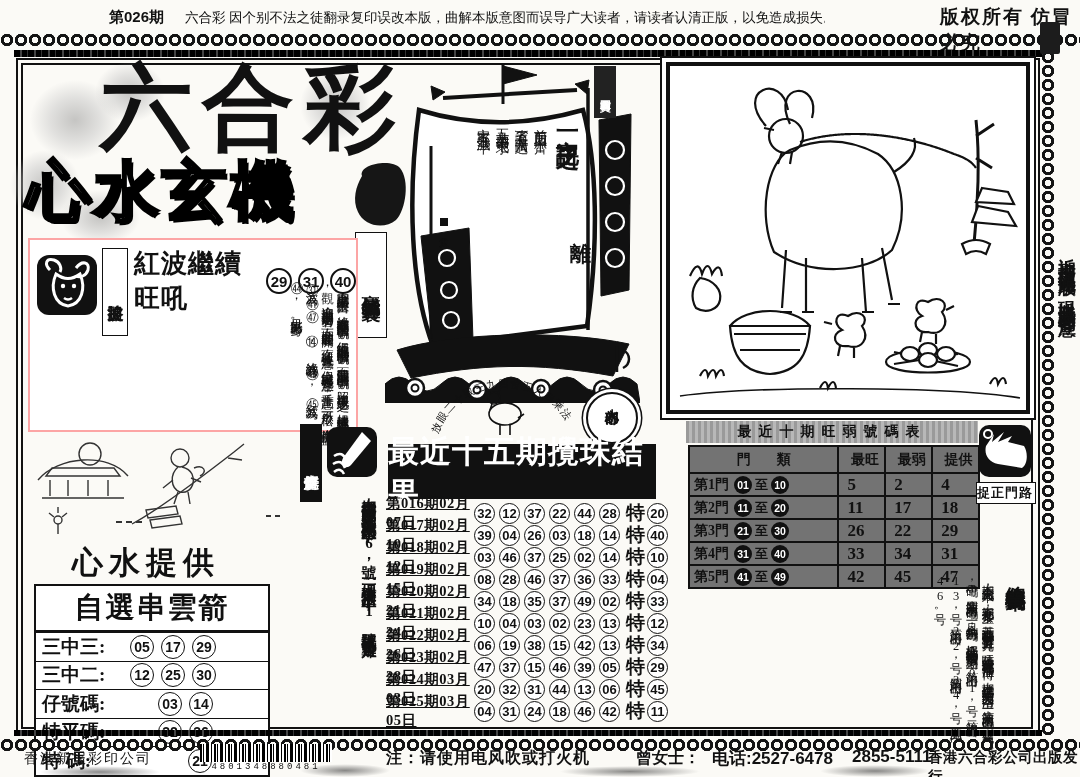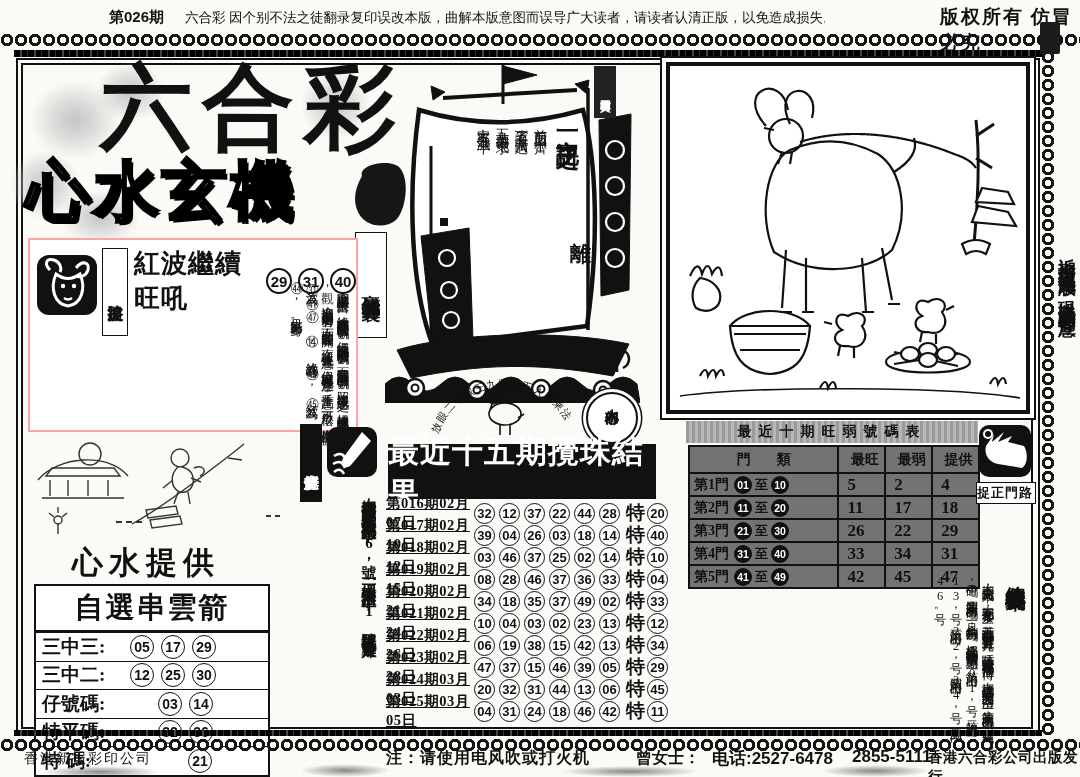--- a/index.html
+++ b/index.html
@@ -456,20 +456,24 @@
     <span class="b serif" style="font-size:13px;letter-spacing:1px;">捉正門路</span>
   </div>
 
   <div class="abs vtext serif b" style="left:1000px;top:570px;height:164px;font-size:20px;line-height:32px;letter-spacing:1px;">總分博小特碼買單</div>
   <div class="abs vtext serif" style="left:690px;top:574px;width:306px;height:156px;font-size:12.5px;line-height:16px;letter-spacing:1px;">本期六合彩无人中，本期彩无其多宝，若无注独中可得到多宝奖五百万元。若唔嫌少的话都可落几注博一博。上期搅珠结果第二门与第五门落空，第一门开出两个号码，第三门开开出三个号码，第四门开出两个号码，且一个为特别号码，根据这几期的走势看预测下期：第一门将出01号，第二门将出13号，第三门将出22号，第四门将出34号，第五门46号。</div>
 
   <div class="abs meshbar" style="left:14px;top:730px;width:1028px;height:6px;"></div>
   <div class="abs chain-h" style="left:0;top:738px;width:1080px;"></div>
 
   <div class="abs serif" style="left:24px;top:750px;font-size:14px;letter-spacing:2px;">香港新报彩印公司</div>
+  <div class="abs" style="left:200px;top:744px;width:132px;">
+    <div class="barcode" style="height:18px;"></div>
+    <div style="font-family:'Liberation Mono','DejaVu Sans Mono',monospace;font-size:9px;letter-spacing:3px;text-align:center;">4801348880481</div>
+  </div>
   <div class="abs serif b" style="left:386px;top:748px;font-size:16px;letter-spacing:1px;">注：请使用电风吹或打火机</div>
   <div class="abs serif b" style="left:636px;top:748px;font-size:16px;">曾女士：</div>
   <div class="abs b" style="left:712px;top:747px;font-size:17px;">电话:2527-6478</div>
   <div class="abs b" style="left:852px;top:747px;font-size:17px;">2855-5111</div>
   <div class="abs serif b" style="left:928px;top:748px;font-size:14.5px;letter-spacing:.5px;">香港六合彩公司出版发行</div>
 
   <div class="abs smudge" style="left:40px;top:766px;width:120px;height:12px;border-radius:50%;"></div>
   <div class="abs smudge" style="left:300px;top:764px;width:90px;height:13px;border-radius:50%;"></div>
   <div class="abs smudge" style="left:560px;top:766px;width:140px;height:11px;border-radius:50%;"></div>
   <div class="abs smudge" style="left:820px;top:765px;width:110px;height:12px;border-radius:50%;"></div>

